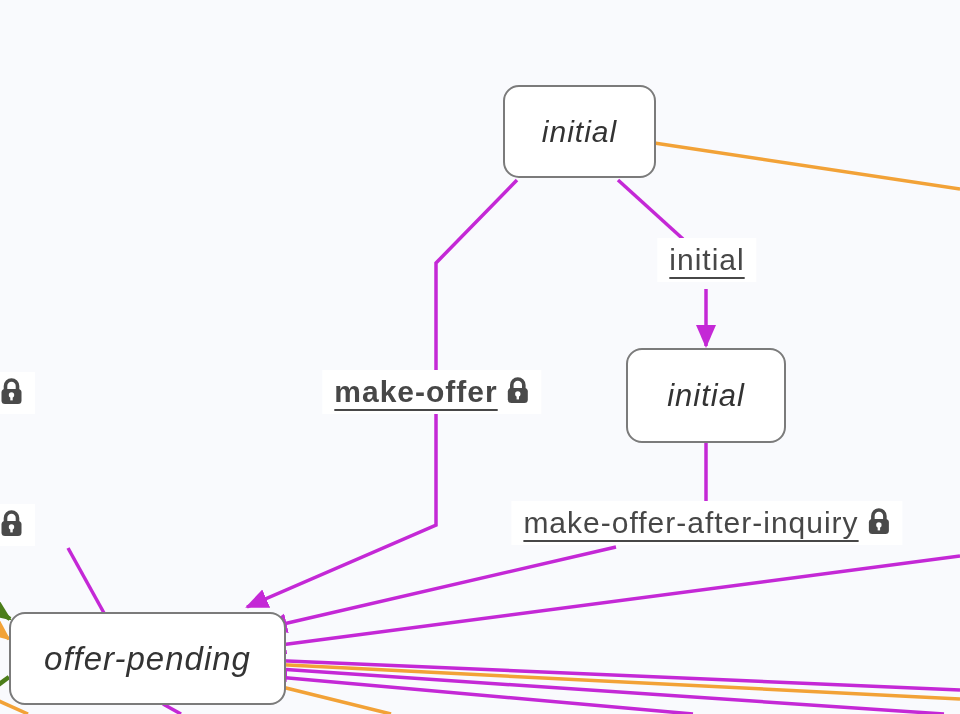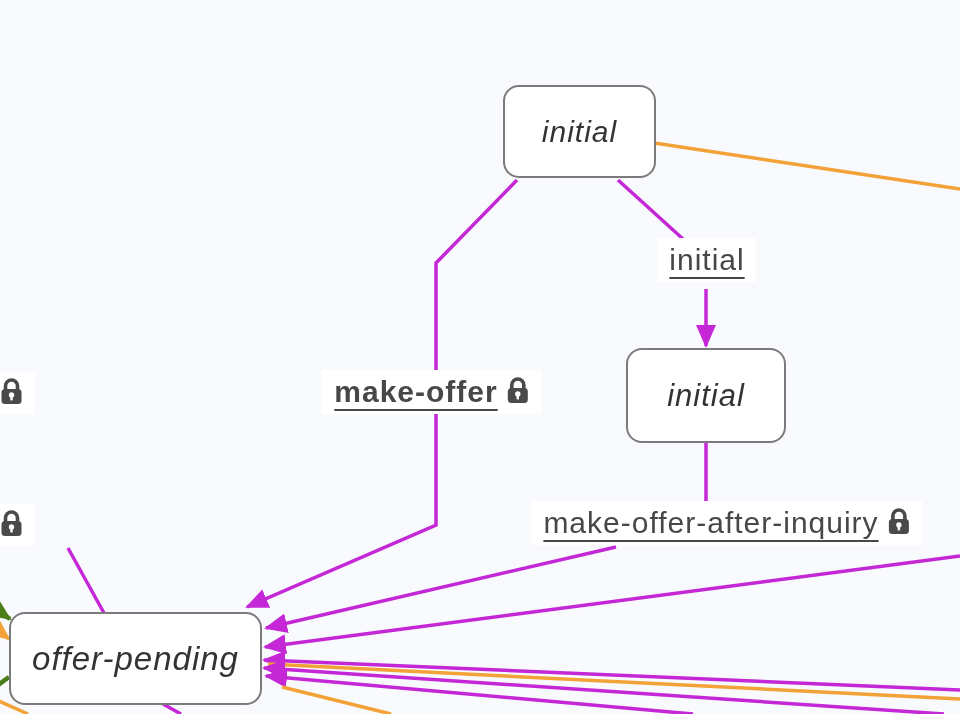--- a/index.html
+++ b/index.html
@@ -33,42 +33,42 @@
     background:var(--node_fill);
     border:2.5px solid var(--node_border);
     border-radius:16px;
     display:flex;align-items:center;justify-content:center;
     color:var(--node_text);
     font-style:italic;
     letter-spacing:1px;
   }
   .node-initial{left:503px;top:85px;width:153px;height:93px;font-size:30px;}
   .node-inquiry{left:626px;top:348px;width:160px;height:95px;font-size:31px;}
-  .node-offer-pending{left:9px;top:612px;width:253px;height:93px;font-size:33px;}
+  .node-offer-pending{left:9px;top:612px;width:277px;height:93px;font-size:33px;}
 
   .transition-label{
     position:absolute;z-index:2;
     background:var(--label_bg);
     color:var(--label_text);
     font-size:30px;
     letter-spacing:1px;
     display:flex;align-items:center;gap:9px;
     padding:5px 12px;
     white-space:nowrap;
   }
   .transition-label .t-text{
     text-decoration:underline;
     text-decoration-thickness:2px;
     text-underline-offset:7px;
   }
   .label-inquire{left:707px;top:238px;transform:translateX(-50%);}
   .label-update-pending{left:-2px;top:372px;padding-left:2px;}
   .label-make-offer{left:432px;top:370px;transform:translateX(-50%);font-weight:bold;}
   .label-update-offer{left:-2px;top:504px;padding-left:2px;}
-  .label-moai{left:727px;top:501px;transform:translateX(-50%);justify-content:center;}
+  .label-moai{left:707px;top:501px;transform:translateX(-50%);justify-content:center;}
 
   .lock-icon{flex:0 0 auto;margin-bottom:4px;}
   .lock-shackle{fill:none;stroke:var(--lock_color);stroke-width:3.6;}
   .lock-body{fill:var(--lock_color);}
   .lock-hole{fill:#ffffff;}
 </style>
 </head>
 <body>
 
 <div class="stage">

